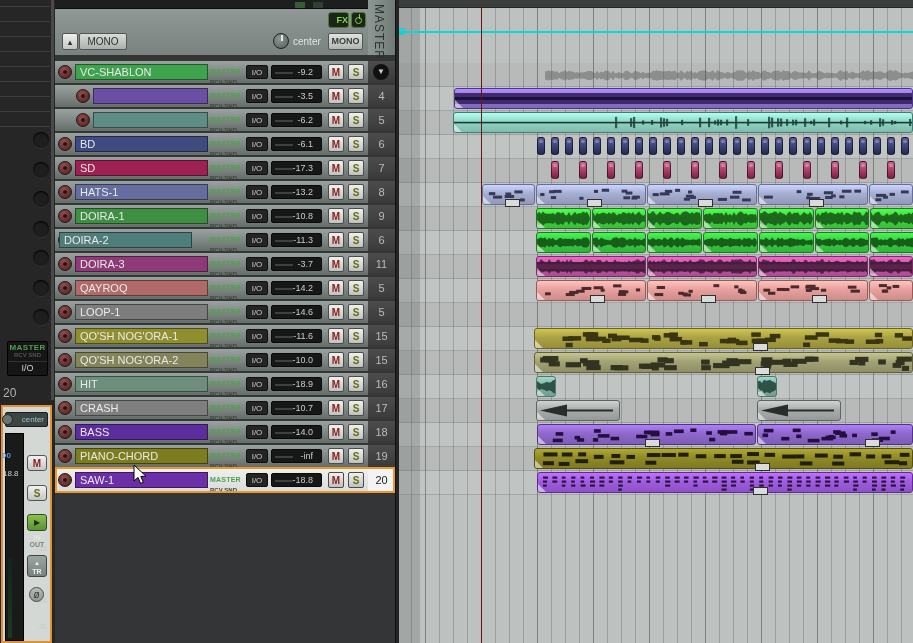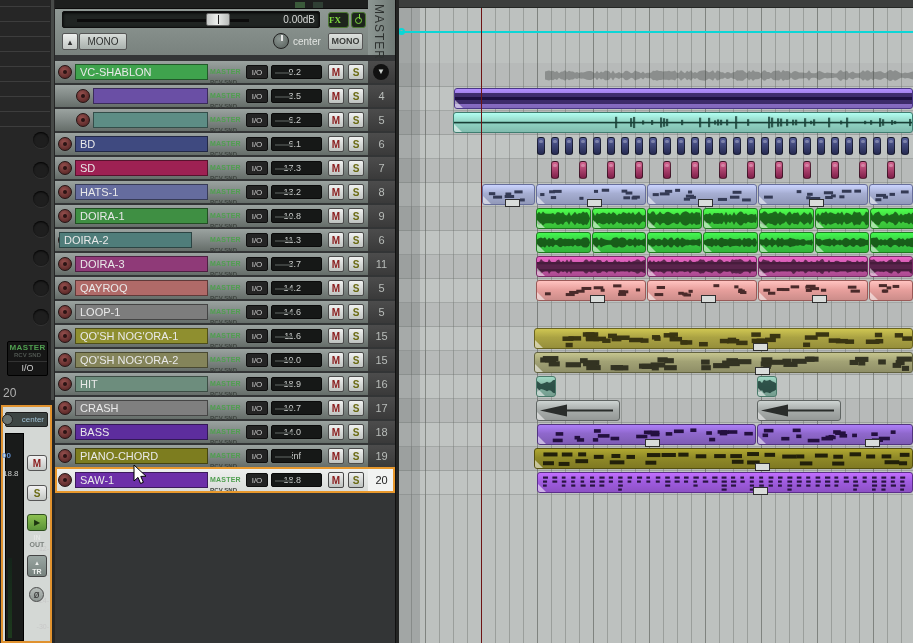--- a/index.html
+++ b/index.html
@@ -57,21 +57,21 @@
   .mp-top{position:absolute;left:0;top:0;width:313px;height:9px;background:#1d1f1e;border-bottom:1px solid #0c0c0c;}
   .mp-top i{position:absolute;top:2px;width:10px;height:6px;background:#2f3f34;}
   .mp-slider{position:absolute;left:7px;top:11px;width:258px;height:17px;background:#202422;
              border:1px solid #0f0f0f;border-radius:2px;box-shadow:inset 0 1px 3px #000;}
   .mp-groove{position:absolute;left:14px;top:7px;right:70px;height:3px;background:#0c0c0c;}
   .mp-thumb{position:absolute;left:143px;top:1px;width:24px;height:13px;border-radius:2px;
             background:linear-gradient(90deg,#c6c9c7,#eceeec 45%,#b9bcba);border:1px solid #666;}
   .mp-thumb i{position:absolute;left:11px;top:1px;width:1px;height:9px;background:#222;}
   .mp-db{position:absolute;right:4px;top:2px;color:#d6d8d6;font-size:10px;}
   .mp-fx{position:absolute;left:273px;top:12px;width:21px;height:16px;background:#1d241c;border:1px solid #4d7a33;
-         border-radius:3px;color:#7ed93f;font-size:9px;font-weight:bold;text-align:left;line-height:14px;font-family:Liberation Serif, serif;}
+         border-radius:3px;color:#7ed93f;font-size:9px;font-weight:bold;text-align:right;line-height:14px;}
   .mp-pw{position:absolute;left:296px;top:12px;width:15px;height:16px;background:#1d241c;border:1px solid #4d7a33;
          border-radius:3px;}
   .mp-pw i{position:absolute;left:3px;top:4px;width:7px;height:7px;border:1.5px solid #7ed93f;border-radius:50%;}
   .mp-pw b{position:absolute;left:6.5px;top:1px;width:1.5px;height:5px;background:#7ed93f;}
   .mp-trimrow{position:absolute;left:7px;top:33px;height:17px;}
   .mp-chev{position:absolute;left:0;top:0;width:16px;height:17px;background:linear-gradient(#eef0ee,#c3c7c4);
            border:1px solid #555;border-radius:2px;color:#333;font-size:9px;text-align:center;line-height:16px;}
   .mp-trim{position:absolute;left:17px;top:0;width:48px;height:17px;background:linear-gradient(#d8dcd9,#a9b1ad);
            border:1px solid #555;border-radius:2px;color:#2e302f;font-size:10px;text-align:center;line-height:16px;}
   .mp-knob{position:absolute;left:218px;top:33px;width:16px;height:16px;border-radius:50%;
@@ -95,21 +95,21 @@
        background:radial-gradient(circle at 40% 35%,#96504e,#5c2a29 75%);border:1px solid #241313;}
   .rec::after{content:"";position:absolute;left:4px;top:4px;width:4px;height:4px;border-radius:50%;background:#2a1414;}
   .tname{position:absolute;left:20px;top:3px;width:133px;height:16px;border:1px solid rgba(0,0,0,.45);
          color:#e9e9e9;font-size:11px;line-height:14px;padding-left:4px;overflow:hidden;white-space:nowrap;}
   .troute{position:absolute;left:155px;top:4px;width:36px;text-align:left;line-height:7px;}
   .troute .rm{color:#4f9f4f;font-size:7px;font-weight:bold;letter-spacing:.2px;}
   .troute .rs{color:#3f4540;font-size:6px;font-weight:bold;}
   .tio{position:absolute;left:191px;top:4px;width:22px;height:14px;background:#242424;border:1px solid #0e0e0e;
        border-radius:2px;color:#cfcfcf;font-size:8px;text-align:center;line-height:13px;}
   .tvol{position:absolute;left:216px;top:4px;width:51px;height:14px;background:#161817;border:1px solid #0a0a0a;
-        border-radius:2px;color:#c9ccca;font-size:9px;text-align:right;line-height:12px;padding-right:20px;}
+        border-radius:2px;color:#c9ccca;font-size:9px;text-align:right;line-height:12px;padding-right:8px;}
   .tvol i{position:absolute;left:3px;top:6px;width:18px;height:2px;background:#3c403e;}
   .tbtn{position:absolute;top:3px;width:16px;height:16px;border:1px solid #4a4a4a;border-radius:2px;
         background:linear-gradient(#f0f1f0,#bfc3c0);font-size:10px;font-weight:bold;text-align:center;line-height:15px;}
   .tbtn.m{left:273px;color:#8a1c1c;}
   .tbtn.s{left:293px;color:#6b6b14;}
   .tnum{position:absolute;left:313px;top:0;width:27px;height:22px;background:linear-gradient(#4c4c4c,#3a3a3a);
         color:#b9bdba;font-size:11px;text-align:center;line-height:22px;}
   .trow.sel .tnum{background:#f2f3f2;color:#222;}
   .folderbtn{position:absolute;left:5px;top:3px;width:16px;height:16px;border-radius:50%;background:#111;
              color:#cfd3d0;font-size:8px;text-align:center;line-height:16px;}
@@ -200,27 +200,20 @@
       <div class="mcp-phase" style="top:180px;">ø</div>
     </div>
   </div>
 
   <div class="tcp">
     <div class="mpanel">
       <div class="mp-top">
           <i style="left:240px;background:#3a5a3a;"></i>
           <i style="left:258px;background:#2f3f34;"></i>
         </div>
-      <div class="mp-slider">
-        <div class="mp-groove"></div>
-        <div class="mp-thumb">
-            <i></i>
-          </div>
-        <div class="mp-db">0.00dB</div>
-      </div>
       <div class="mp-fx">FX</div>
       <div class="mp-pw">
           <i></i>
           <b></b>
         </div>
       <div class="mp-trimrow">
         <div class="mp-chev">▴</div>
         <div class="mp-trim">MONO</div>
       </div>
       <div class="mp-knob">

